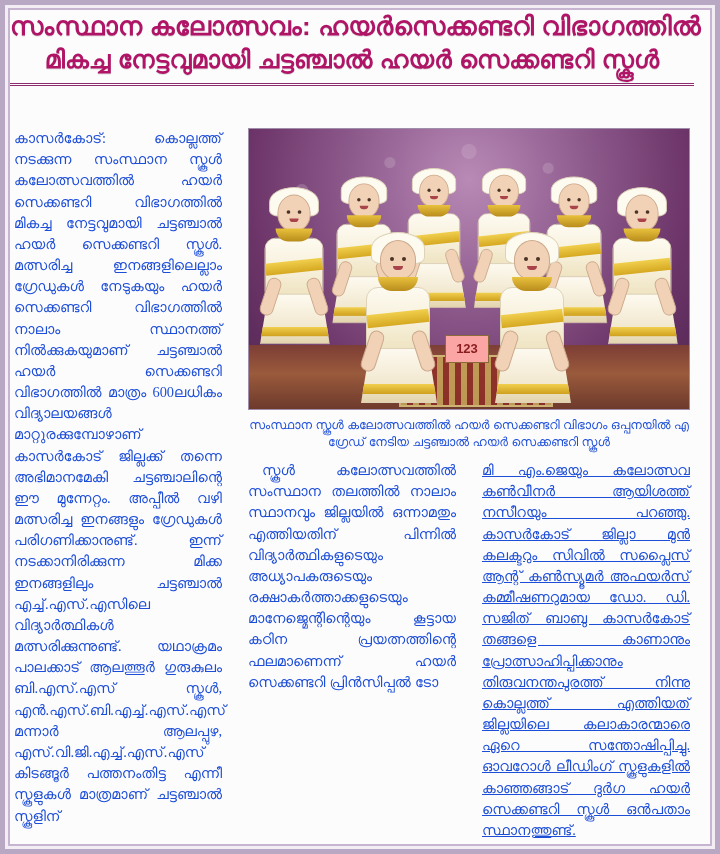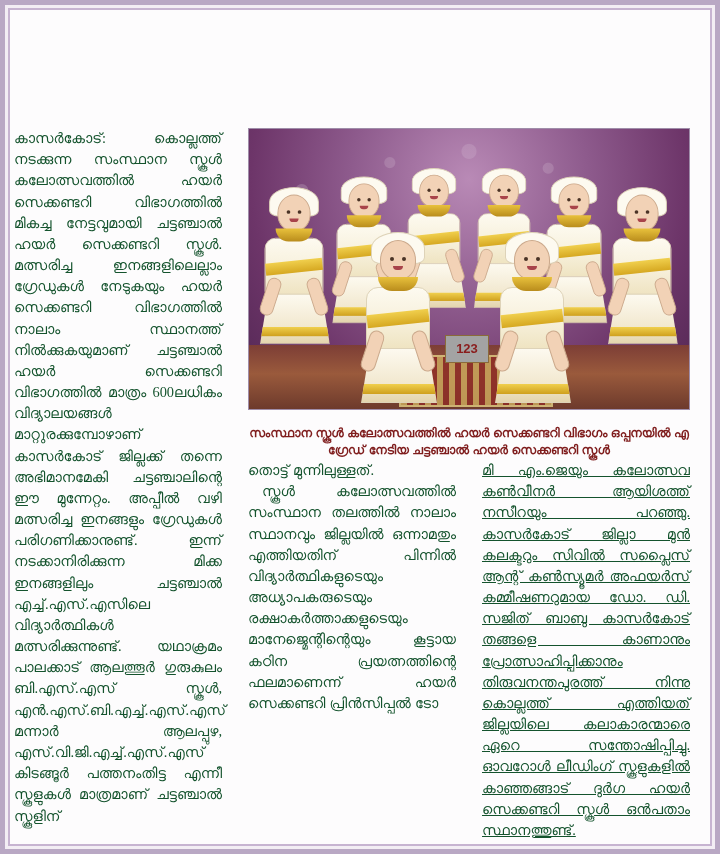--- a/index.html
+++ b/index.html
@@ -73,21 +73,21 @@
     width: 676px;
     height: 700px;
   }
 
   .col {
     position: absolute;
     top: 0;
     width: 208px;
     font-size: 14.4px;
     line-height: 1.47;
-    color: #14532d;
+    color: #1d4ed8;
     text-align: justify;
     text-justify: inter-word;
     word-spacing: 0.5px;
   }
   .col p {
     margin: 0 0 0 0;
     text-indent: 14px;
   }
   .col p.noindent { text-indent: 0; }
 
@@ -146,21 +146,21 @@
       repeating-linear-gradient(90deg, #c6a15a 0 6px, #8e2f28 6px 12px);
     border: 2px solid #d8c07c;
     opacity: .9;
   }
   .card-number {
     position: absolute;
     left: 196px;
     bottom: 46px;
     width: 42px;
     height: 26px;
-    background: #a3a3a3;
+    background: #fca5a5;
     border: 1px solid #8a6a3a;
     color: #8a1d1d;
     font-family: "Liberation Sans", sans-serif;
     font-size: 13px;
     font-weight: bold;
     text-align: center;
     line-height: 26px;
   }
   
   .dancer {
@@ -265,37 +265,41 @@
   .d1 { left: 8px;   bottom: 58px; transform: scale(.92); }
   .d2 { left: 78px;  bottom: 74px; transform: scale(.86); }
   .d3 { left: 148px; bottom: 86px; transform: scale(.82); }
   .d4 { left: 218px; bottom: 86px; transform: scale(.82); }
   .d5 { left: 288px; bottom: 74px; transform: scale(.86); }
   .d6 { left: 356px; bottom: 58px; transform: scale(.92); }
   .d7 { left: 112px; bottom: 6px;  transform: scale(1);   }
   .d8 { left: 246px; bottom: 6px;  transform: scale(1);   }
 
   .caption {
-    margin-top: 15px;
+    margin-top: 7px;
     width: 442px;
-    color: #7f1d1d;
+    color: #1d4ed8;
     font-family: "Liberation Sans", sans-serif;
     font-size: 12.4px;
-    font-weight: bold;
+    font-weight: normal;
     line-height: 1.38;
     text-align: center;
   }
 </style>
 </head>
 <body>
 
 <div class="page">
   <div class="frame"></div>
   <div class="inner"></div>
 
+  <div class="headline">
+    <span class="headline-line">സംസ്ഥാന കലോത്സവം: ഹയർസെക്കണ്ടറി വിഭാഗത്തിൽ</span>
+    <span class="headline-line second">മികച്ച നേട്ടവുമായി ചട്ടഞ്ചാൽ ഹയർ സെക്കണ്ടറി സ്കൂൾ</span>
+  </div>
 
   <div class="body-area">
 
     <div class="photo-block">
       <div class="photo">
         <div class="photo-bg"></div>
         <div class="stage-floor"></div>
         <div class="carpet"></div>
 
         <div class="dancer d1">
@@ -438,21 +442,20 @@
         <div class="card-number">123</div>
       </div>
       <div class="caption">സംസ്ഥാന സ്കൂൾ കലോത്സവത്തിൽ ഹയർ സെക്കണ്ടറി വിഭാഗം ഒപ്പനയിൽ എ ഗ്രേഡ് നേടിയ ചട്ടഞ്ചാൽ ഹയർ സെക്കണ്ടറി സ്കൂൾ</div>
     </div>
 
     <div class="col col-1">
       <p class="noindent">കാസർകോട്: കൊല്ലത്ത് നടക്കുന്ന സംസ്ഥാന സ്കൂൾ കലോത്സവത്തിൽ ഹയർ സെക്കണ്ടറി വിഭാഗത്തിൽ മികച്ച നേട്ടവുമായി ചട്ടഞ്ചാൽ ഹയർ സെക്കണ്ടറി സ്കൂൾ. മത്സരിച്ച ഇനങ്ങളിലെല്ലാം ഗ്രേഡുകൾ നേടുകയും ഹയർ സെക്കണ്ടറി വിഭാഗത്തിൽ നാലാം സ്ഥാനത്ത് നിൽക്കുകയുമാണ് ചട്ടഞ്ചാൽ ഹയർ സെക്കണ്ടറി വിഭാഗത്തിൽ മാത്രം 600ലധികം വിദ്യാലയങ്ങൾ മാറ്റുരക്കുമ്പോഴാണ് കാസർകോട് ജില്ലക്ക് തന്നെ അഭിമാനമേകി ചട്ടഞ്ചാലിന്റെ ഈ മുന്നേറ്റം. അപ്പീൽ വഴി മത്സരിച്ച ഇനങ്ങളും ഗ്രേഡുകൾ പരിഗണിക്കാനുണ്ട്. ഇന്ന് നടക്കാനിരിക്കുന്ന മിക്ക ഇനങ്ങളിലും ചട്ടഞ്ചാൽ എച്ച്.എസ്.എസിലെ വിദ്യാർത്ഥികൾ മത്സരിക്കുന്നുണ്ട്. യഥാക്രമം പാലക്കാട് ആലത്തൂർ ഗുരുകുലം ബി.എസ്.എസ് സ്കൂൾ, എൻ.എസ്.ബി.എച്ച്.എസ്.എസ് മന്നാർ ആലപ്പുഴ, എസ്.വി.ജി.എച്ച്.എസ്.എസ് കിടങ്ങൂർ പത്തനംതിട്ട എന്നീ സ്കൂളുകൾ മാത്രമാണ് ചട്ടഞ്ചാൽ സ്കൂളിന്</p>
     </div>
 
     <div class="col col-2">
-      <p class="noindent">തൊട്ട് മുന്നിലുള്ളത്.</p>
       <p>സ്കൂൾ കലോത്സവത്തിൽ സംസ്ഥാന തലത്തിൽ നാലാം സ്ഥാനവും ജില്ലയിൽ ഒന്നാമതും എത്തിയതിന് പിന്നിൽ വിദ്യാർത്ഥികളുടെയും അധ്യാപകരുടെയും രക്ഷാകർത്താക്കളുടെയും മാനേജ്മെന്റിന്റെയും കൂട്ടായ കഠിന പ്രയത്നത്തിന്റെ ഫലമാണെന്ന് ഹയർ സെക്കണ്ടറി പ്രിൻസിപ്പൽ ടോ</p>
     </div>
 
     <div class="col col-3">
       <p class="noindent">മി എം.ജെയും കലോത്സവ കൺവീനർ ആയിശത്ത് നസീറയും പറഞ്ഞു. കാസർകോട് ജില്ലാ മുൻ കലക്ടറും സിവിൽ സപ്ലൈസ് ആന്റ് കൺസ്യൂമർ അഫയർസ് കമ്മീഷണറുമായ ഡോ. ഡി. സജിത് ബാബു കാസർകോട് തങ്ങളെ കാണാനും പ്രോത്സാഹിപ്പിക്കാനും തിരുവനന്തപുരത്ത് നിന്നു കൊല്ലത്ത് എത്തിയത് ജില്ലയിലെ കലാകാരന്മാരെ ഏറെ സന്തോഷിപ്പിച്ചു. ഓവറോൾ ലീഡിംഗ് സ്കൂളുകളിൽ കാഞ്ഞങ്ങാട് ദുർഗ ഹയർ സെക്കണ്ടറി സ്കൂൾ ഒൻപതാം സ്ഥാനത്തുണ്ട്.</p>
     </div>
 
   </div>
 </div>
 

